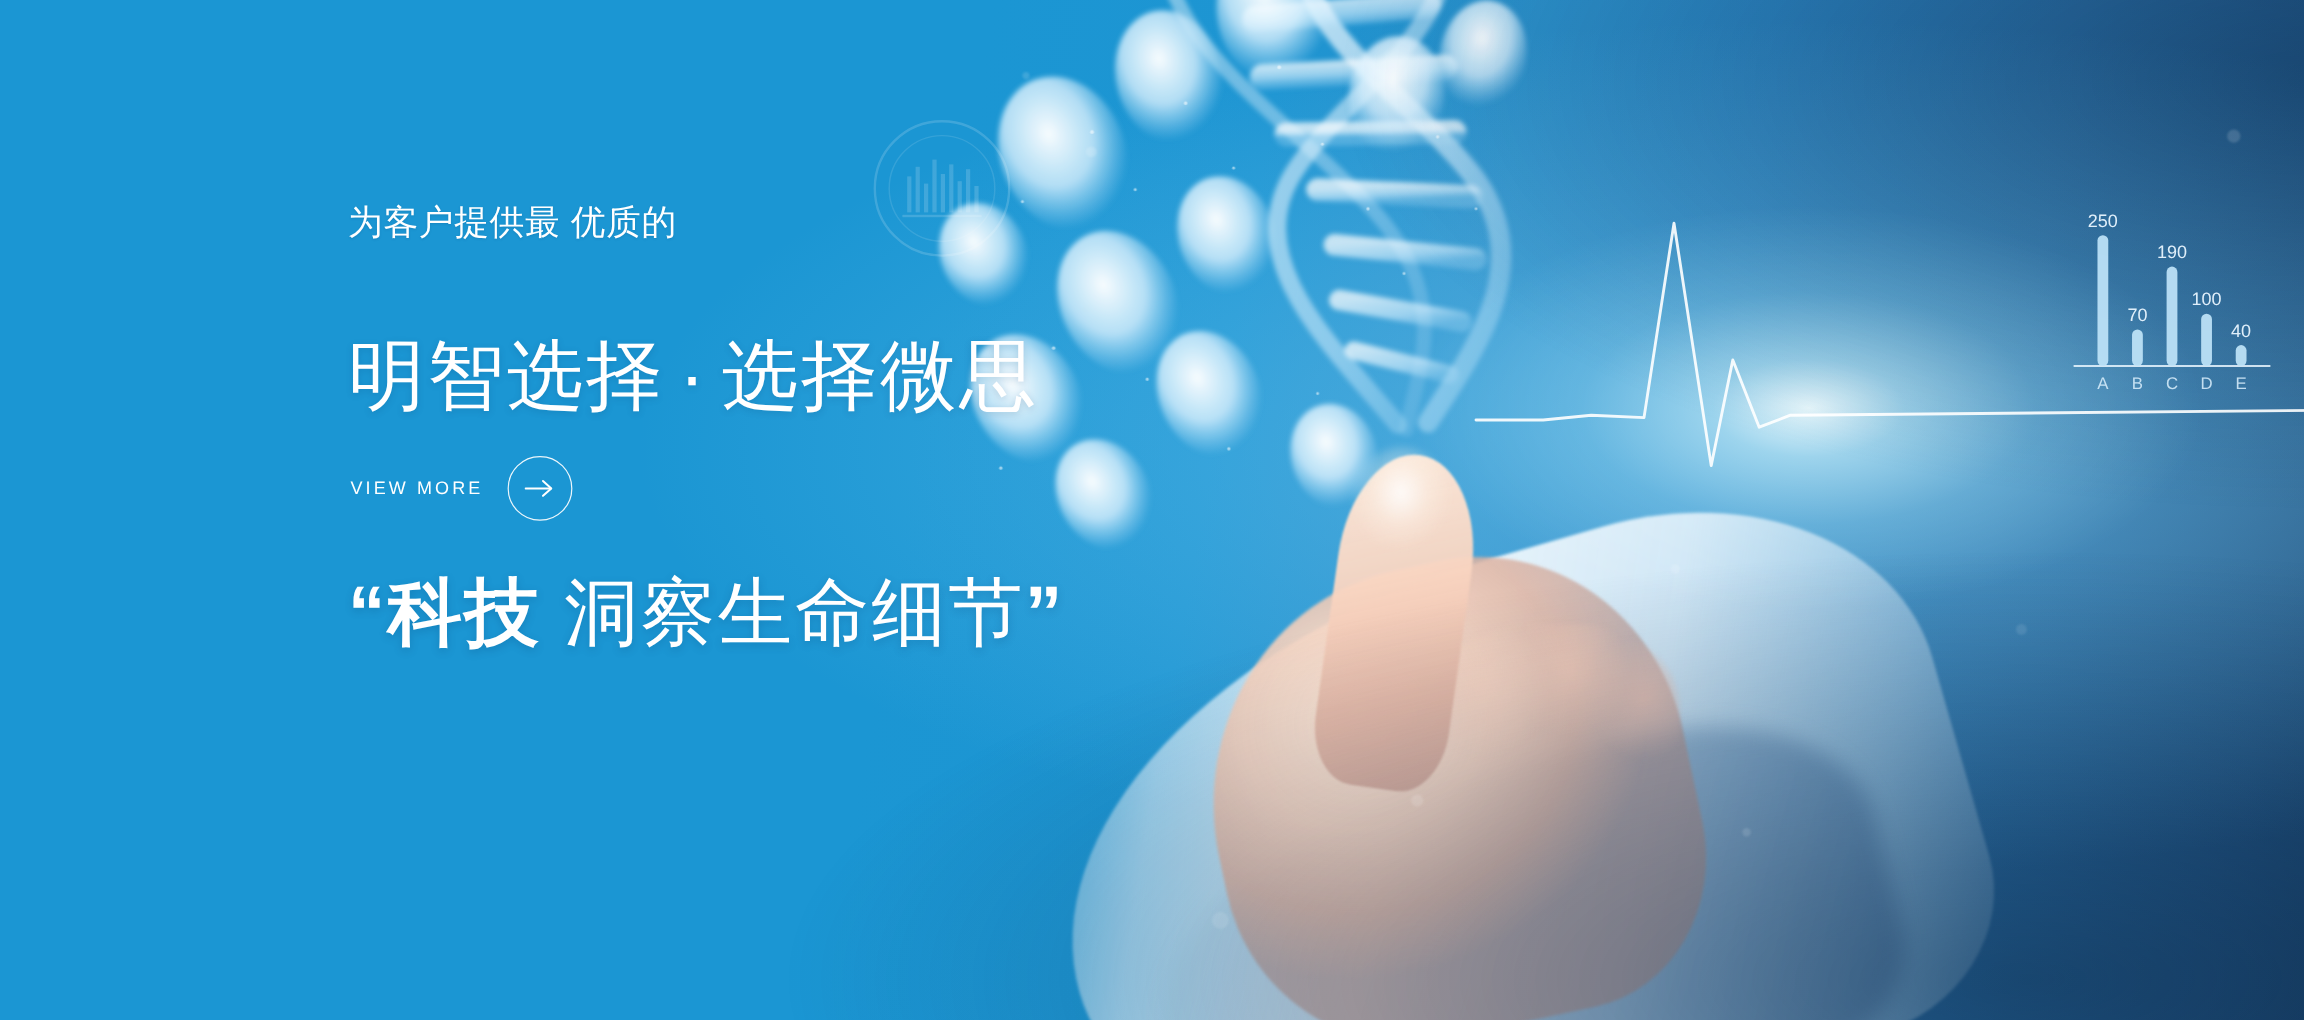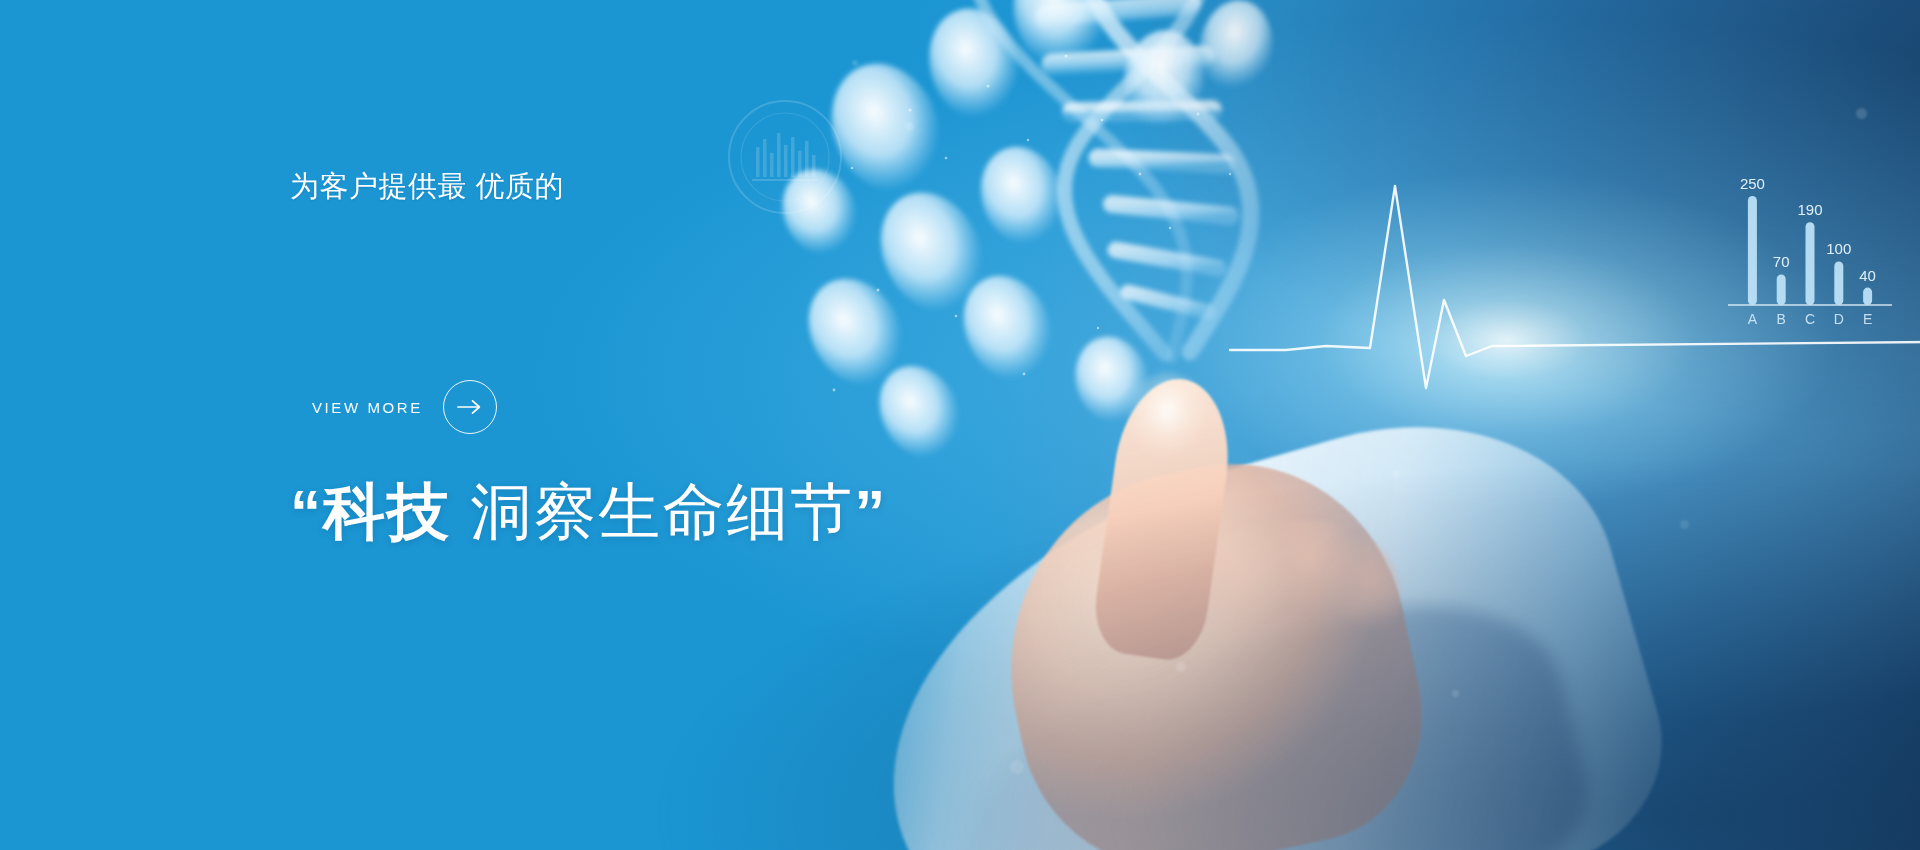--- a/index.html
+++ b/index.html
@@ -178,21 +178,20 @@
   .viewmore {
     position:absolute; top:380px; left:2px;
     display:flex; align-items:center; gap:20px;
     cursor:pointer;
   }
   .viewmore .vm-label {
     font-size:15px;
     letter-spacing:2.6px;
     font-weight:400;
     color:#ffffff;
-    margin-left:20px;
   }
   .vm-circle {
     width:54px; height:54px;
     border:1.6px solid rgba(255,255,255,0.92);
     border-radius:50%;
     display:flex; align-items:center; justify-content:center;
   }
   .vm-circle svg { display:block; }
 
   .tagline {
@@ -357,20 +356,23 @@
   <div class="bokeh" style="left:1010px; top:760px; width:14px; height:14px; opacity:.22;"></div>
   <div class="bokeh" style="left:1452px; top:690px; width:7px;  height:7px;  opacity:.25;"></div>
   <div class="bokeh" style="left:1680px; top:520px; width:9px;  height:9px;  opacity:.2;"></div>
 
   <div class="content">
 
     <div class="subtitle">
       <span class="l1">为客户提供最 优质的</span>
     </div>
 
+    <div class="headline">
+      <span>明智选择</span><span class="dot">·</span><span>选择微思</span>
+    </div>
 
     <div class="viewmore">
       <span class="vm-label">VIEW MORE</span>
       <span class="vm-circle">
         <svg width="26" height="16" viewBox="0 0 26 16" aria-hidden="true">
           <line x1="1" y1="8" x2="22" y2="8" stroke="#ffffff" stroke-width="1.7" stroke-linecap="round"></line>
           <polyline points="15.5,1.8 22.4,8 15.5,14.2" fill="none" stroke="#ffffff" stroke-width="1.7" stroke-linecap="round" stroke-linejoin="round"></polyline>
         </svg>
       </span>
     </div>

